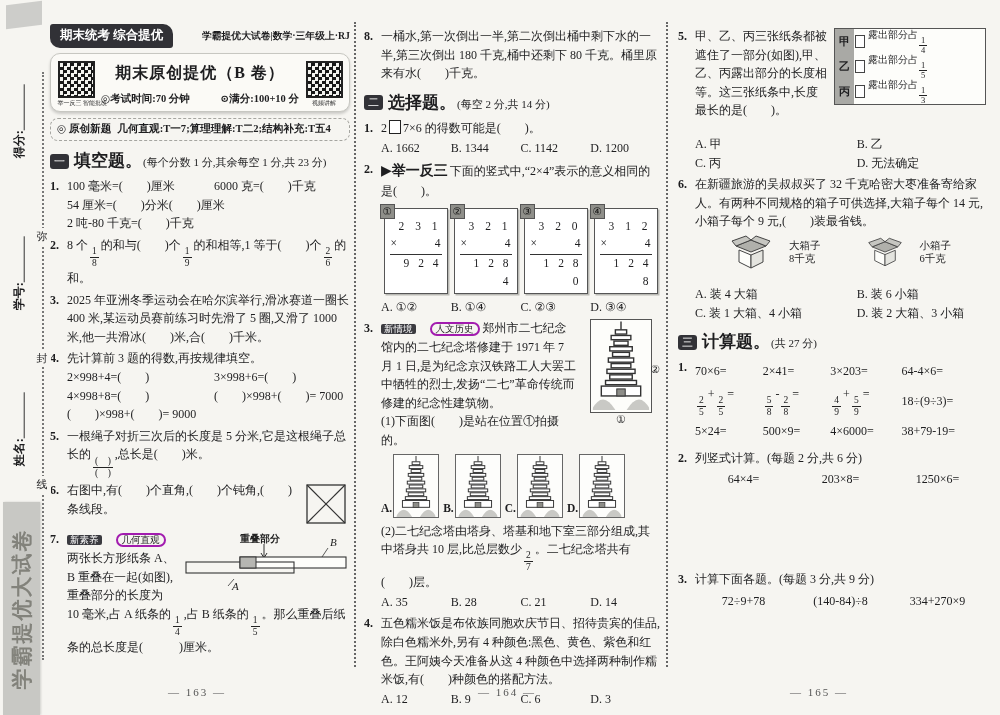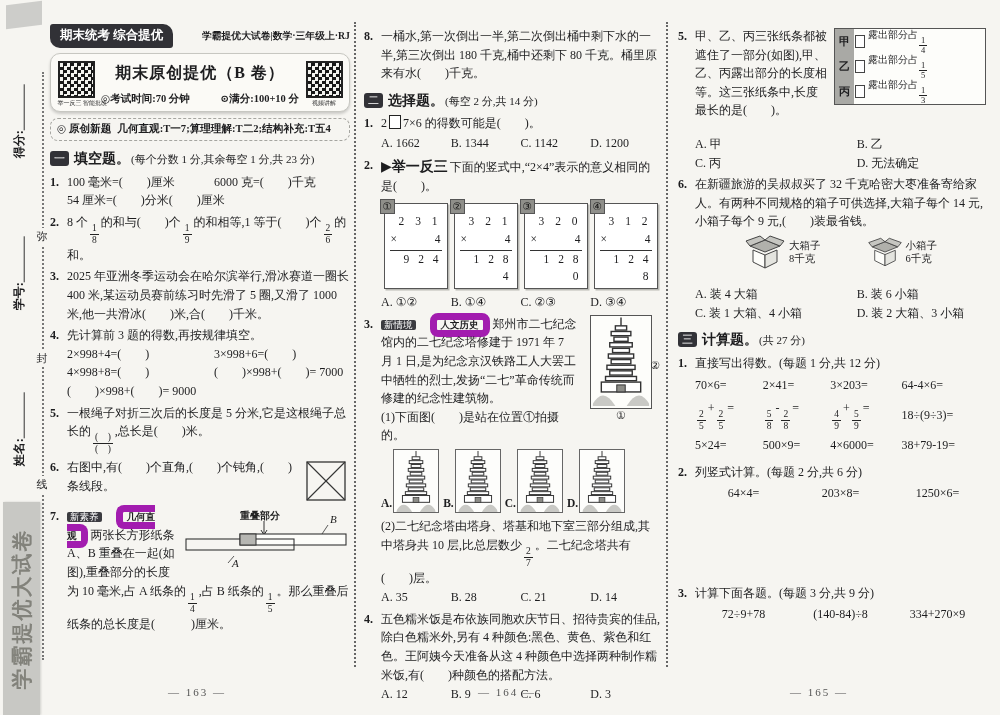--- a/index.html
+++ b/index.html
@@ -36,31 +36,31 @@
       background:repeating-conic-gradient(#181818 0 25%,#f3f3ef 0 50%) 0 0/7px 7px;}
   .qr-cap{font-size:6.5px;white-space:nowrap;transform:scale(.92);color:#333;}
   .exam-center{flex:1;text-align:center;}
   .exam-title{font-size:16px;font-weight:bold;letter-spacing:1px;}
   .exam-info{font-size:10.5px;font-weight:bold;margin-top:5px;display:flex;justify-content:space-between;gap:14px;}
   .note-box{margin-top:6px;border:1.5px dashed #a5a5a0;border-radius:8px;padding:2px 6px;
             font-size:10.6px;font-weight:bold;display:flex;gap:6px;white-space:nowrap;}
   
   .sec{margin:7px 0 2px;display:flex;align-items:baseline;}
   .sec-badge{background:#323237;color:#fff;border-radius:3px;font-size:11px;line-height:15px;padding:0 4px;margin-right:5px;align-self:center;}
-  .sec-name{font-weight:bold;font-size:14px;}
+  .sec-name{font-weight:bold;font-size:17px;}
   .sec-meta{font-size:11px;margin-left:1px;}
   .q{display:flex;margin-top:3px;}
   .qno{flex:none;width:17px;font-weight:bold;}
   .qbody{flex:1;min-width:0;}
   .grid2{display:grid;grid-template-columns:1.08fr 1fr;}
   .opts{display:flex;margin-top:1px;}
   .opts span{flex:1;}
   .opts2{display:grid;grid-template-columns:1.25fr 1fr;margin-top:15px;}
   .badge-dark{background:#3b3b40;color:#fff;font-size:9.5px;padding:0 3px;border-radius:2px;margin-right:14px;}
-  .badge-outline{border:7px solid #a21caf;border-radius:8px;font-size:9.5px;padding:0 4px;margin-right:3px;font-weight:bold;}
+  .badge-outline{border:2px solid #a21caf;border-radius:8px;font-size:9.5px;padding:0 4px;margin-right:3px;}
   .tag{font-size:14px;font-weight:bold;margin-right:2px;}
   
   .frac{display:inline-flex;flex-direction:column;text-align:center;vertical-align:-0.55em;
         font-size:9.5px;line-height:1.15;margin:0 2px;}
   .frac .fn{border-bottom:1px solid #222;padding:0 2px;}
   .frac .fd{padding:0 2px;}
   .sqbox{display:inline-block;width:10px;height:12px;border:1px solid #222;vertical-align:-2px;margin:0 2px;background:#fff;}
   
   .vm-row{display:flex;gap:6px;margin:7px 0 4px;justify-content:center;}
   .vm-card{position:relative;border:1px solid #555;background:#fff;box-shadow:1.5px 1.5px 0 #b9b9b4;
@@ -80,21 +80,21 @@
   .tw-item{display:flex;align-items:flex-end;gap:1px;}
   .tw-label{font-weight:bold;font-size:11.5px;}
   .tw-box{width:44px;height:62px;border:1px solid #666;background:#fdfdfb;}
   .cover-fig{float:right;width:150px;border:1px solid #555;margin:1px 0 3px 6px;font-size:10px;
              background:linear-gradient(90deg,#a9a9a5 0 19px,#fdfdfa 19px);}
   .cover-row{display:flex;align-items:center;height:25px;}
   .cover-name{width:19px;text-align:center;font-weight:bold;font-size:11px;}
   .cover-gap{width:8px;height:11px;border:1px solid #444;background:#fff;margin:0 3px 0 1px;flex:none;}
   .cover-cap .frac{font-size:8.5px;margin:0 1px;}
   .boxes-row{display:flex;justify-content:center;gap:46px;margin:3px 0 2px;}
-  .box-item{display:flex;align-items:center;gap:3px;}
+  .box-item{display:flex;align-items:center;gap:17px;}
   .box-cap{font-size:10.5px;line-height:1.25;}
   
   .grid4{display:grid;grid-template-columns:1fr 1fr 1.05fr 1.25fr;margin-top:4px;align-items:center;}
   .calc3{display:flex;margin-top:3px;}
   .calc3 span{flex:1;text-align:center;}
   .workspace{height:78px;}
   .clearfix::after{content:"";display:block;clear:both;}
 </style>
 </head>
 <body>
@@ -176,20 +176,21 @@
   </div>
 
   <div class="q">
     <span class="qno">1.</span>
     <div class="qbody">
       <div class="grid2">
         <span>100 毫米=(　　)厘米</span>
         <span>6000 克=(　　)千克</span>
       </div>
       <div>54 厘米=(　　)分米(　　)厘米</div>
+      <div>2 吨-80 千克=(　　)千克</div>
     </div>
   </div>
 
   <div class="q">
     <span class="qno">2.</span>
     <div class="qbody">8 个<span class="frac">
           <span class="fn">1</span>
           <span class="fd">8</span>
         </span>的和与(　　)个<span class="frac">
           <span class="fn">1</span>
@@ -495,21 +496,20 @@
 
   <div class="sec">
     <span class="sec-badge">三</span>
     <span class="sec-name">计算题。</span>
     <span class="sec-meta">(共 27 分)</span>
   </div>
 
   <div class="q">
     <span class="qno">1.</span>
     <div class="qbody">
-      <div>直接写出得数。(每题 1 分,共 12 分)</div>
       <div class="grid4">
         <span>70×6=</span>
         <span>2×41=</span>
         <span>3×203=</span>
         <span>64-4×6=</span>
       </div>
       <div class="grid4">
         <span><span class="frac">
               <span class="fn">2</span>
               <span class="fd">5</span>

